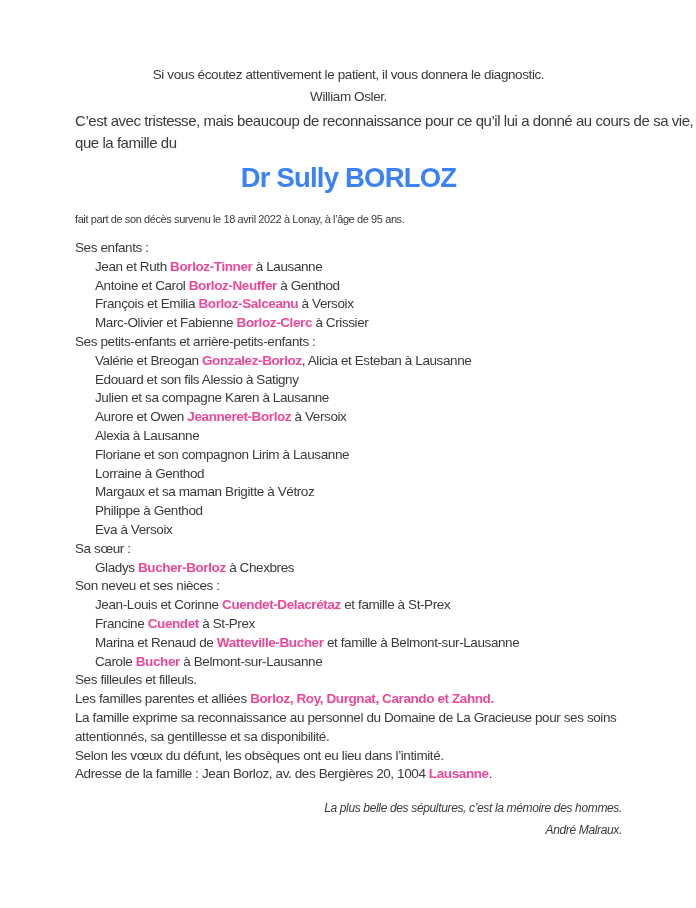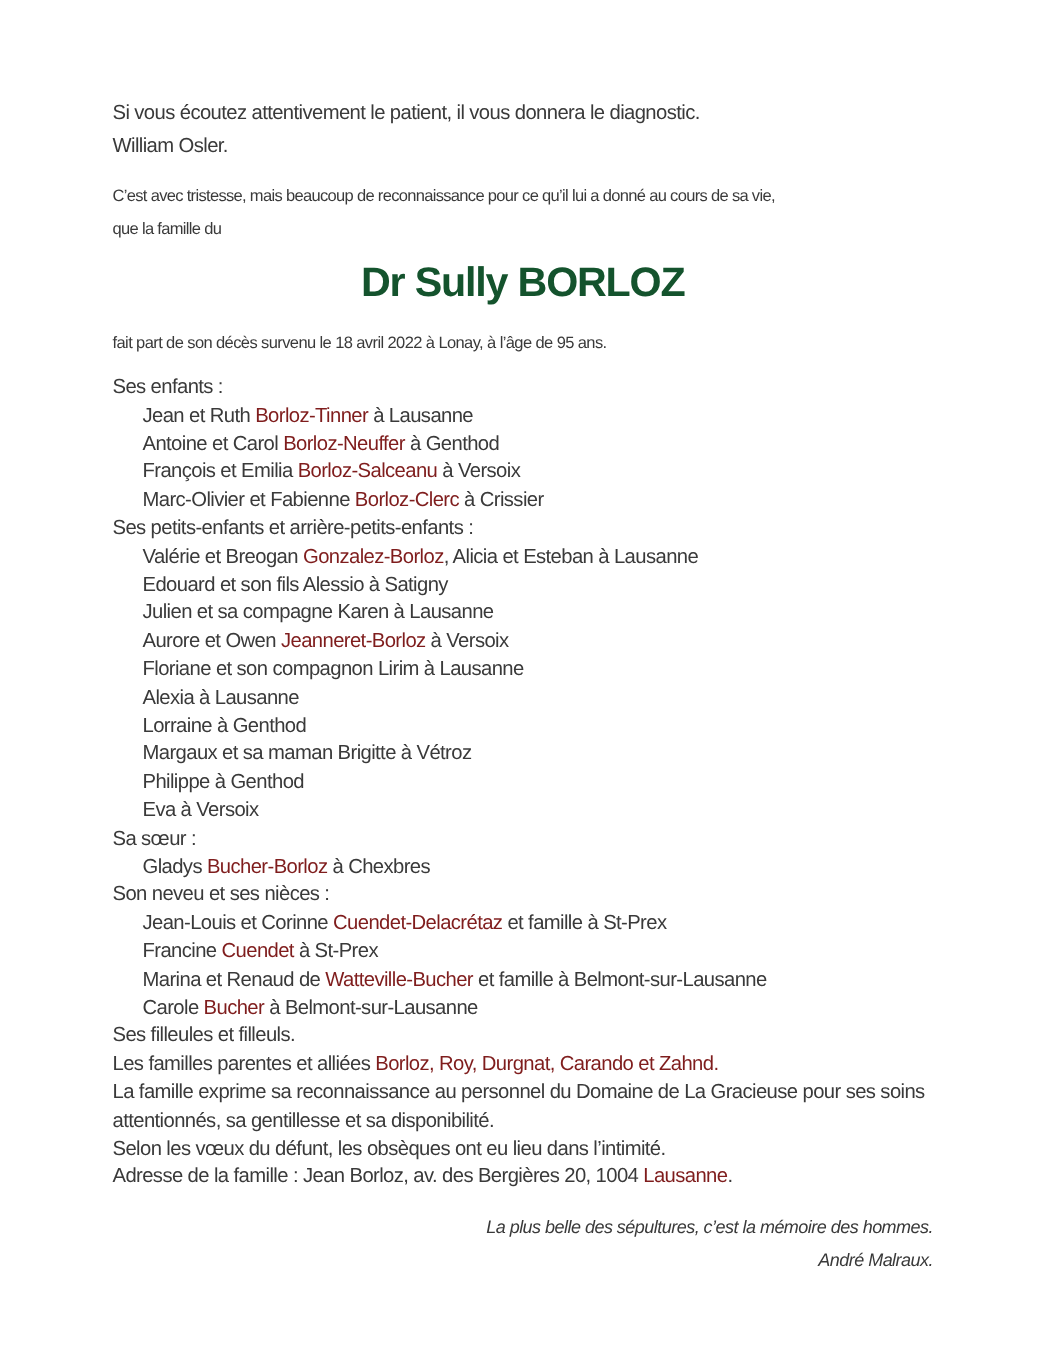--- a/index.html
+++ b/index.html
@@ -9,28 +9,28 @@
     height: 908px;
     background: #ffffff;
     overflow: hidden;
     font-family: "Liberation Sans", sans-serif;
     color: #3a3a3a;
   }
   .content {
     padding: 64px 74px 0 75px;
   }
   .epigraph {
-    text-align: left;
+    text-align: center;
     font-size: 13.5px;
     line-height: 22px;
     letter-spacing: -0.4px;
   }
   .intro {
-    margin-top: 12px;
-    font-size: 11px;
+    margin-top: 2px;
+    font-size: 15px;
     line-height: 22px;
     letter-spacing: -0.45px;
     white-space: nowrap;
   }
   .title {
     margin: 6px 0 0 0;
     font-size: 27.5px;
     font-weight: 700;
     letter-spacing: -0.8px;
     text-align: center;
@@ -46,21 +46,21 @@
     white-space: nowrap;
   }
   .family {
     margin-top: 10px;
     font-size: 13.5px;
     line-height: 18.8px;
     letter-spacing: -0.4px;
   }
   .family .line { white-space: nowrap; }
   .family .indent { padding-left: 20px; }
-  .family .b, .b { font-weight: 400; color: #7f1d1d; }
+  .family .b, .b { font-weight: 700; color: #ec4899; }
   .footer-quote {
     margin-top: 14px;
     text-align: right;
     font-style: italic;
     font-size: 12px;
     line-height: 21.5px;
     letter-spacing: -0.35px;
   }
 </style>
 </head>
@@ -72,37 +72,37 @@
     <div class="epigraph">
       <div>Si vous écoutez attentivement le patient, il vous donnera le diagnostic.</div>
       <div>William Osler.</div>
     </div>
 
     <div class="intro">
       <div>C’est avec tristesse, mais beaucoup de reconnaissance pour ce qu’il lui a donné au cours de sa vie,</div>
       <div>que la famille du</div>
     </div>
 
-    <h1 class="title" style="color: #14532d;">Dr Sully BORLOZ</h1>
+    <h1 class="title" style="color: #3b82f6;">Dr Sully BORLOZ</h1>
 
     <div class="announcement">fait part de son décès survenu le 18 avril 2022 à Lonay, à l’âge de 95 ans.</div>
 
     <div class="family">
         <div class="line"><span>Ses enfants :</span></div>
         <div class="line indent"><span>Jean et Ruth </span><span class="b">Borloz-Tinner</span><span> à Lausanne</span></div>
         <div class="line indent"><span>Antoine et Carol </span><span class="b">Borloz-Neuffer</span><span> à Genthod</span></div>
         <div class="line indent"><span>François et Emilia </span><span class="b">Borloz-Salceanu</span><span> à Versoix</span></div>
         <div class="line indent"><span>Marc-Olivier et Fabienne </span><span class="b">Borloz-Clerc</span><span> à Crissier</span></div>
         <div class="line"><span>Ses petits-enfants et arrière-petits-enfants :</span></div>
         <div class="line indent"><span>Valérie et Breogan </span><span class="b">Gonzalez-Borloz</span><span>, Alicia et Esteban à Lausanne</span></div>
         <div class="line indent"><span>Edouard et son fils Alessio à Satigny</span></div>
         <div class="line indent"><span>Julien et sa compagne Karen à Lausanne</span></div>
         <div class="line indent"><span>Aurore et Owen </span><span class="b">Jeanneret-Borloz</span><span> à Versoix</span></div>
+        <div class="line indent"><span>Alexia à Lausanne</span></div>
         <div class="line indent"><span>Floriane et son compagnon Lirim à Lausanne</span></div>
-        <div class="line indent"><span>Alexia à Lausanne</span></div>
         <div class="line indent"><span>Lorraine à Genthod</span></div>
         <div class="line indent"><span>Margaux et sa maman Brigitte à Vétroz</span></div>
         <div class="line indent"><span>Philippe à Genthod</span></div>
         <div class="line indent"><span>Eva à Versoix</span></div>
         <div class="line"><span>Sa sœur :</span></div>
         <div class="line indent"><span>Gladys </span><span class="b">Bucher-Borloz</span><span> à Chexbres</span></div>
         <div class="line"><span>Son neveu et ses nièces :</span></div>
         <div class="line indent"><span>Jean-Louis et Corinne </span><span class="b">Cuendet-Delacrétaz</span><span> et famille à St-Prex</span></div>
         <div class="line indent"><span>Francine </span><span class="b">Cuendet</span><span> à St-Prex</span></div>
         <div class="line indent"><span>Marina et Renaud de </span><span class="b">Watteville-Bucher</span><span> et famille à Belmont-sur-Lausanne</span></div>

